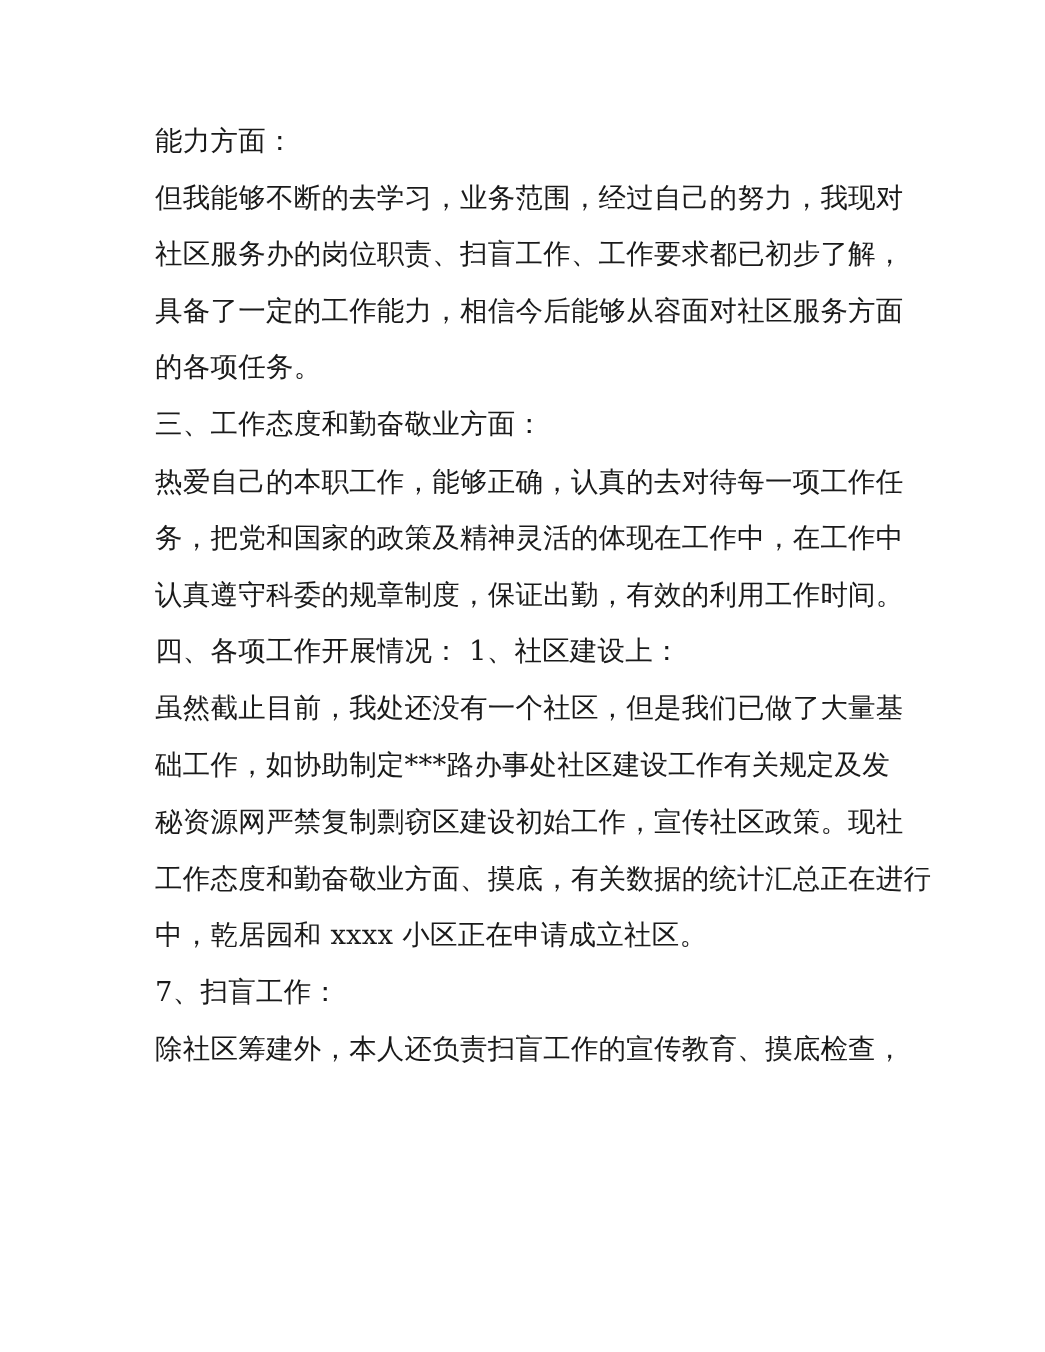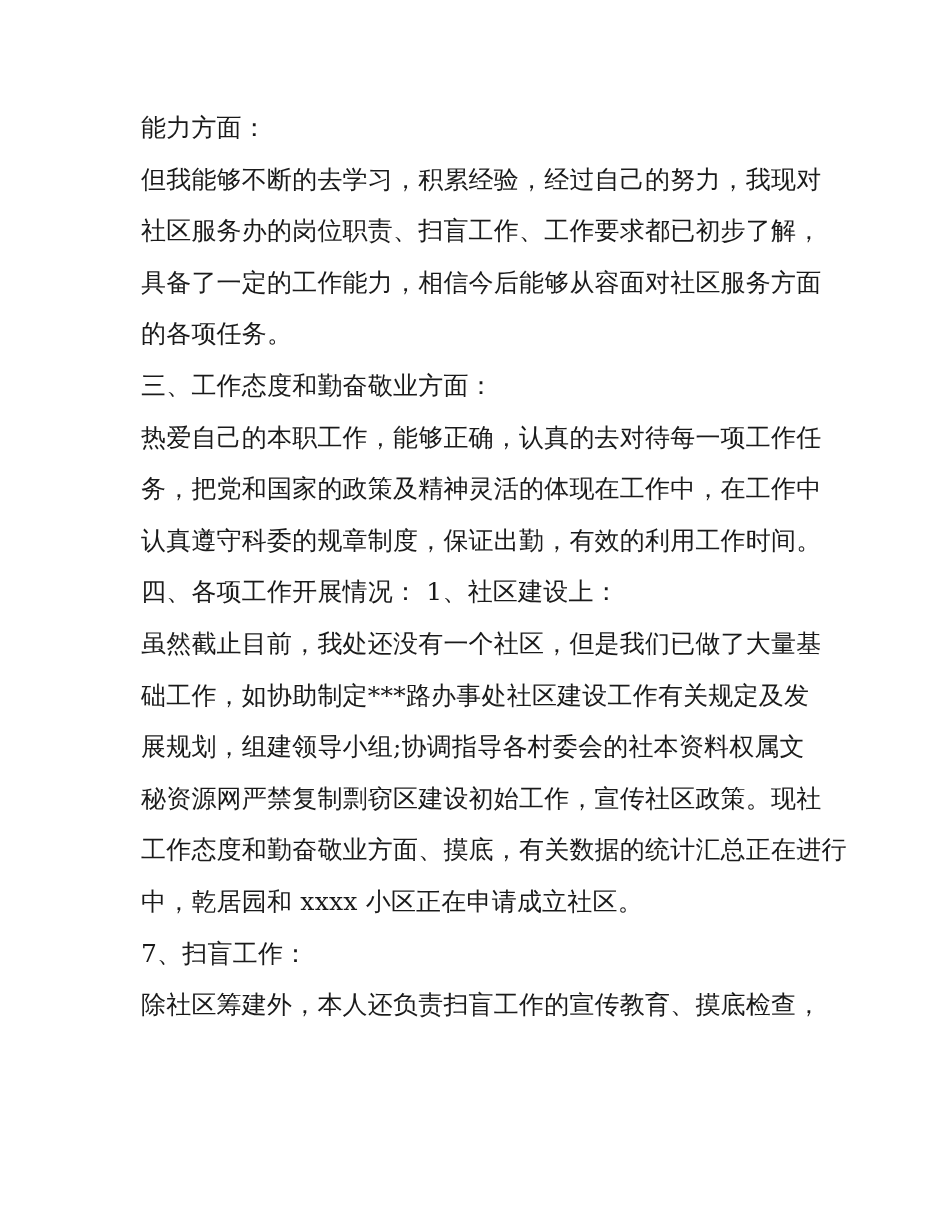--- a/index.html
+++ b/index.html
@@ -37,31 +37,30 @@
     white-space: nowrap;
     letter-spacing: 0.2px;
   }
 </style>
 </head>
 <body>
 
 <div class="page">
   <div class="content">
     <span class="line">能力方面：</span>
-    <span class="line">但我能够不断的去学习，积累经验，经过自己的努力，我现对</span>
+    <span class="line">但我能够不断的去学习，业务范围，经过自己的努力，我现对</span>
     <span class="line">社区服务办的岗位职责、扫盲工作、工作要求都已初步了解，</span>
     <span class="line">具备了一定的工作能力，相信今后能够从容面对社区服务方面</span>
     <span class="line">的各项任务。</span>
     <span class="line">三、工作态度和勤奋敬业方面：</span>
     <span class="line">热爱自己的本职工作，能够正确，认真的去对待每一项工作任</span>
     <span class="line">务，把党和国家的政策及精神灵活的体现在工作中，在工作中</span>
     <span class="line">认真遵守科委的规章制度，保证出勤，有效的利用工作时间。</span>
     <span class="line">四、各项工作开展情况： 1、社区建设上：</span>
     <span class="line">虽然截止目前，我处还没有一个社区，但是我们已做了大量基</span>
     <span class="line">础工作，如协助制定***路办事处社区建设工作有关规定及发</span>
-    <span class="line">展规划，组建领导小组;协调指导各村委会的社本资料权属文</span>
     <span class="line">秘资源网严禁复制剽窃区建设初始工作，宣传社区政策。现社</span>
     <span class="line">工作态度和勤奋敬业方面、摸底，有关数据的统计汇总正在进行</span>
     <span class="line">中，乾居园和 xxxx 小区正在申请成立社区。</span>
     <span class="line">7、扫盲工作：</span>
     <span class="line">除社区筹建外，本人还负责扫盲工作的宣传教育、摸底检查，</span>
   </div>
 </div>
 
 </body></html>

